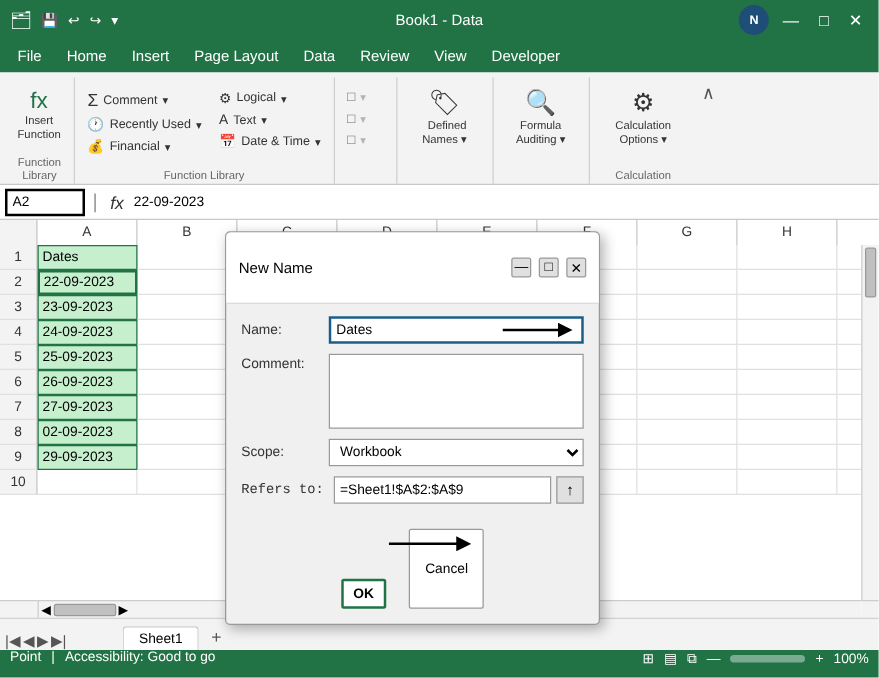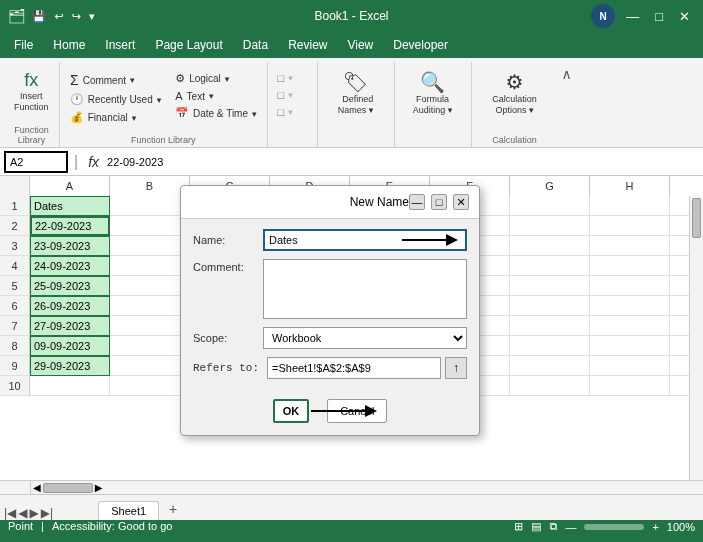--- a/index.html
+++ b/index.html
@@ -225,24 +225,24 @@
       left: 180px;
       width: 300px;
       background: #f0f0f0;
       border: 1px solid #999;
       border-radius: 4px;
       box-shadow: 3px 3px 10px rgba(0,0,0,0.3);
       pointer-events: all;
     }
     .dialog-title-bar {
       background: #fff;
-      padding: 8px 10px;
-      display: flex;
-      align-items: center;
-      justify-content: flex-end;
+      padding: 20px 10px;
+      display: flex;
+      align-items: center;
+      justify-content: space-between;
       border-bottom: 1px solid #ccc;
       border-radius: 4px 4px 0 0;
     }
     .dialog-title { font-size: 12px; font-weight: 500; }
     .dialog-controls { display: flex; gap: 6px; }
     .d-ctrl {
       width: 16px;
       height: 16px;
       display: flex;
       align-items: center;
@@ -322,20 +322,21 @@
       padding: 0 12px 12px;
     }
     .btn-ok {
       padding: 4px 8px;
       background: white;
       border: 1px solid #217346;
       border-radius: 2px;
       font-size: 11px;
       cursor: pointer;
       font-weight: 500;
+      margin-top: 40px;
     }
     .btn-cancel {
       padding: 4px 12px;
       background: white;
       border: 1px solid #999;
       border-radius: 2px;
       font-size: 11px;
       cursor: pointer;
     }
     .name-box-border {
@@ -366,21 +367,21 @@
 <div class="title-bar">
   <div class="title-bar-left">
     <span style="font-size:14px;">🗂</span>
     <div class="quick-access">
       <span class="qa-btn">💾</span>
       <span class="qa-btn">↩</span>
       <span class="qa-btn">↪</span>
       <span class="qa-btn">▾</span>
     </div>
   </div>
-  <div class="title-bar-center">Book1 - Excel</div>
+  <div class="title-bar-center">Book1 - Data</div>
   <div class="title-bar-right">
     <div class="avatar">N</div>
     <span class="tb-btn">—</span>
     <span class="tb-btn">□</span>
     <span class="tb-btn">✕</span>
   </div>
 </div>
 
 <div class="menu-bar" id="menu-bar">
     <div class="menu-item">File</div>
@@ -593,21 +594,21 @@
           <div class="cell"></div>
           <div class="cell"></div>
           <div class="cell"></div>
           <div class="cell"></div>
           <div class="cell"></div>
           <div class="cell"></div>
           <div class="cell"></div>
         </div>
         <div class="cell-row">
           <div class="row-num-cell">8</div>
-          <div class="cell highlighted">09-09-2023</div>
+          <div class="cell highlighted">02-09-2023</div>
           <div class="cell"></div>
           <div class="cell"></div>
           <div class="cell"></div>
           <div class="cell"></div>
           <div class="cell"></div>
           <div class="cell"></div>
           <div class="cell"></div>
           <div class="cell"></div>
         </div>
         <div class="cell-row">

